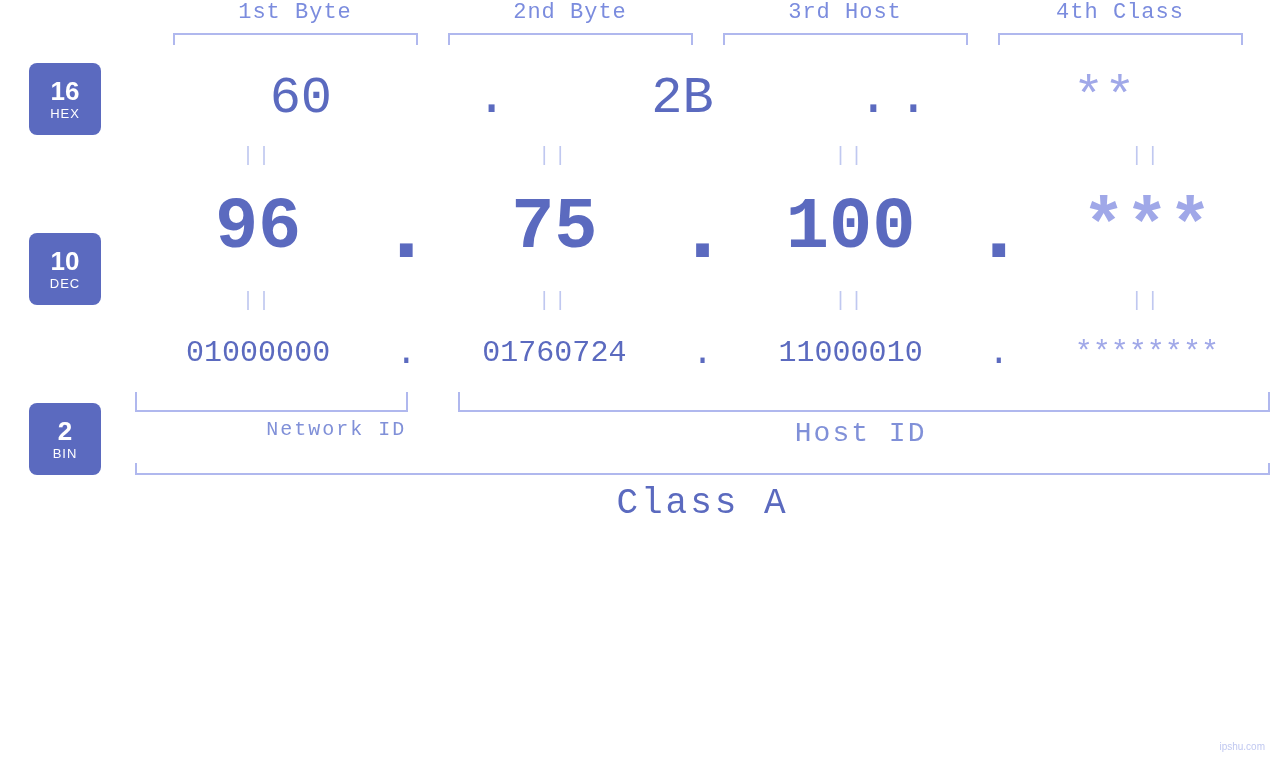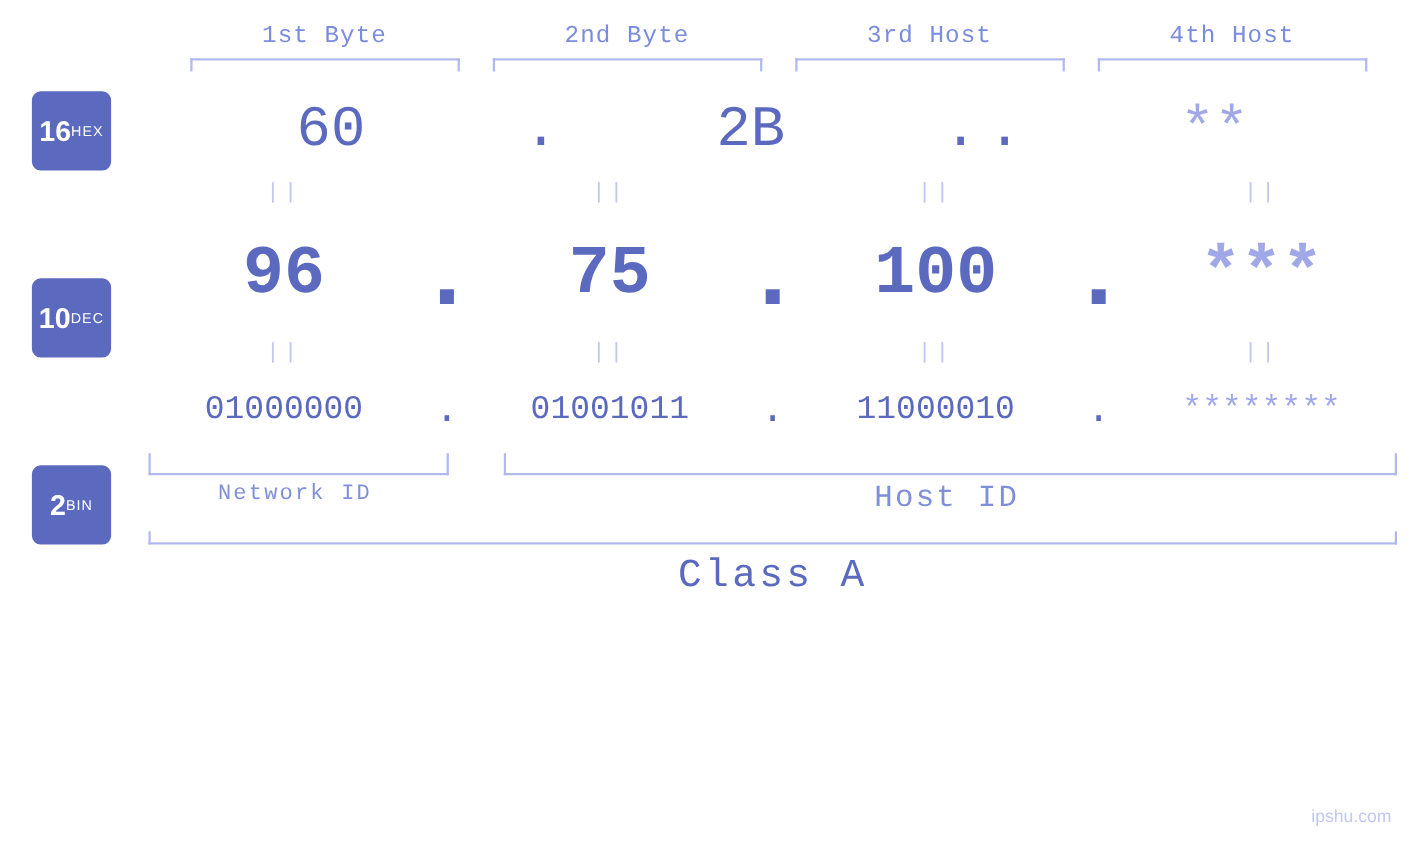--- a/index.html
+++ b/index.html
@@ -13,21 +13,20 @@
       position: relative;
     }
 
     .main-container {
       width: 1285px;
       height: 767px;
       position: relative;
       display: flex;
       flex-direction: column;
       align-items: center;
-      padding-top: 20px;
     }
 
     
     .byte-headers {
       display: flex;
       width: 1100px;
       margin-left: 130px;
       margin-bottom: 8px;
     }
 
@@ -71,20 +70,21 @@
       padding-top: 10px;
       gap: 98px;
     }
 
     .badge {
       width: 72px;
       height: 72px;
       background-color: #5b6abf;
       border-radius: 8px;
       display: flex;
+      flex-direction: column;
       align-items: center;
       justify-content: center;
       color: white;
     }
 
     .badge-number {
       font-size: 26px;
       font-weight: bold;
       font-family: Arial, sans-serif;
       line-height: 1.1;
@@ -100,39 +100,39 @@
       color: #5b6abf;
       text-align: center;
       font-family: 'Courier New', Courier, monospace;
     }
 
     .hex-value {
       font-size: 52px;
     }
 
     .dec-value {
-      font-size: 62px;
+      font-size: 72px;
       font-weight: bold;
     }
 
     .bin-value {
       font-size: 30px;
     }
 
     .masked {
       color: #a0a8e8;
     }
 
     
     .watermark {
       position: absolute;
       bottom: 15px;
       right: 20px;
       color: #c0c8f0;
-      font-size: 16px;
+      font-size: 10px;
       font-family: Arial, sans-serif;
     }
 
     .full-row {
       display: flex;
       align-items: center;
     }
 
     .sep-col {
       width: 40px;
@@ -170,21 +170,21 @@
   </style>
 </head>
 <body>
 
 <div class="main-container">
 
   <div class="byte-headers">
     <div class="byte-header">1st Byte</div>
     <div class="byte-header">2nd Byte</div>
     <div class="byte-header">3rd Host</div>
-    <div class="byte-header">4th Host</div>
+    <div class="byte-header">4th Class</div>
   </div>
 
   <div class="brackets-row">
     <div class="bracket-segment">
       <div class="bracket-top" style="margin:0 15px;"></div>
     </div>
     <div class="bracket-segment">
       <div class="bracket-top" style="margin:0 15px;"></div>
     </div>
     <div class="bracket-segment">
@@ -296,21 +296,21 @@
       </div>
 
       <div class="full-row" style="height:70px;">
         <div class="val-col">
           <span class="byte-value bin-value">01000000</span>
         </div>
         <div class="sep-col">
           <span style="color:#5b6abf;font-size:36px;font-family:'Courier New';">.</span>
         </div>
         <div class="val-col">
-          <span class="byte-value bin-value">01001011</span>
+          <span class="byte-value bin-value">01760724</span>
         </div>
         <div class="sep-col">
           <span style="color:#5b6abf;font-size:36px;font-family:'Courier New';">.</span>
         </div>
         <div class="val-col">
           <span class="byte-value bin-value">11000010</span>
         </div>
         <div class="sep-col">
           <span style="color:#5b6abf;font-size:36px;font-family:'Courier New';">.</span>
         </div>
@@ -321,21 +321,21 @@
 
       <div style="display:flex; width:100%; height:20px; margin-top:4px;">
 
         <div style="flex:1; border-bottom:2px solid #b0b8ee; border-left:2px solid #b0b8ee; border-right:2px solid #b0b8ee; margin:0 5px;"></div>
         <div style="width:40px;"></div>
 
         <div style="flex:3; border-bottom:2px solid #b0b8ee; border-left:2px solid #b0b8ee; border-right:2px solid #b0b8ee; margin:0 5px;"></div>
       </div>
 
       <div style="display:flex; width:100%; margin-top:6px;">
-        <div style="flex:1; text-align:center; color:#8090d8; font-size:20px; font-family:'Courier New'; letter-spacing:2px;">Network ID</div>
+        <div style="flex:1; text-align:right; color:#8090d8; font-size:20px; font-family:'Courier New'; letter-spacing:2px;">Network ID</div>
         <div style="width:40px;"></div>
         <div style="flex:3; text-align:center; color:#8090d8; font-size:28px; font-family:'Courier New'; letter-spacing:2px;">Host ID</div>
       </div>
 
       <div style="width:100%; margin-top:14px;">
         <div style="border-bottom:2px solid #b0b8ee; border-left:2px solid #b0b8ee; border-right:2px solid #b0b8ee; height:12px; margin:0 5px;"></div>
       </div>
 
       <div style="text-align:center; color:#5b6abf; font-size:36px; font-family:'Courier New'; letter-spacing:3px; margin-top:8px;">Class A</div>
 

